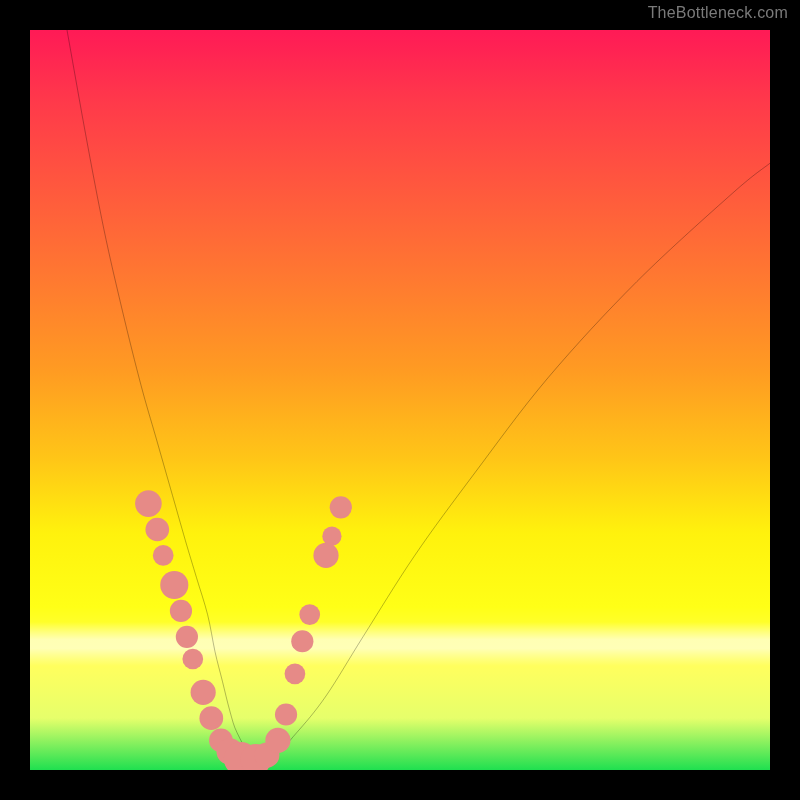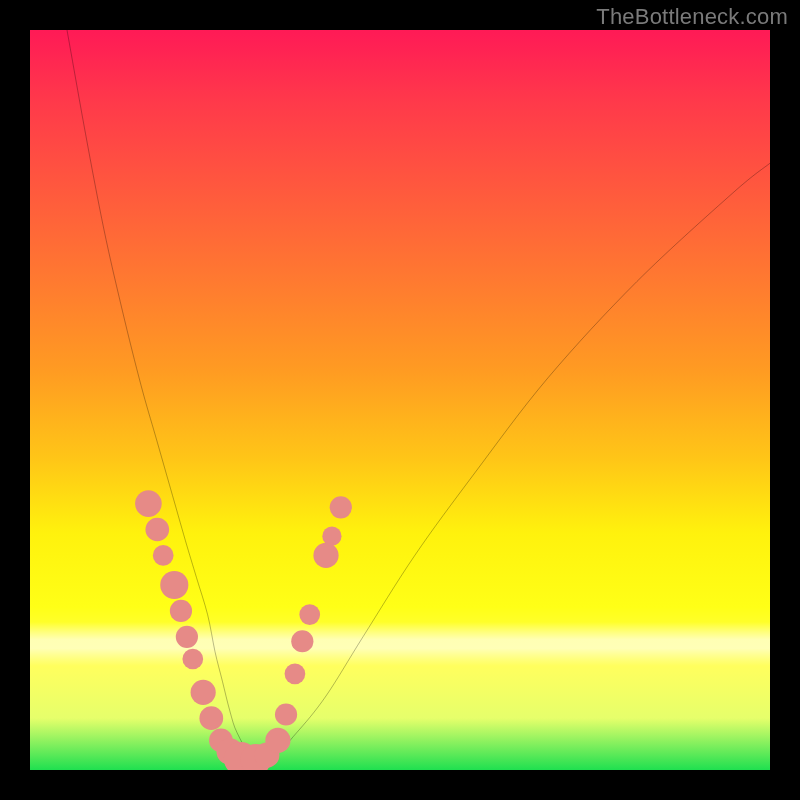--- a/index.html
+++ b/index.html
@@ -53,21 +53,21 @@
   }
   svg.curve {
     position: absolute;
     inset: 0;
   }
   .watermark {
     position: absolute;
     top: 4px;
     right: 12px;
     color: #7a7a7a;
-    font-size: 22px;
+    font-size: 16px;
     font-weight: 500;
     letter-spacing: 0.2px;
     user-select: none;
     text-align: center;
   }
   .dot {
     fill: #e68a87;
     stroke: none;
   }
 </style>

